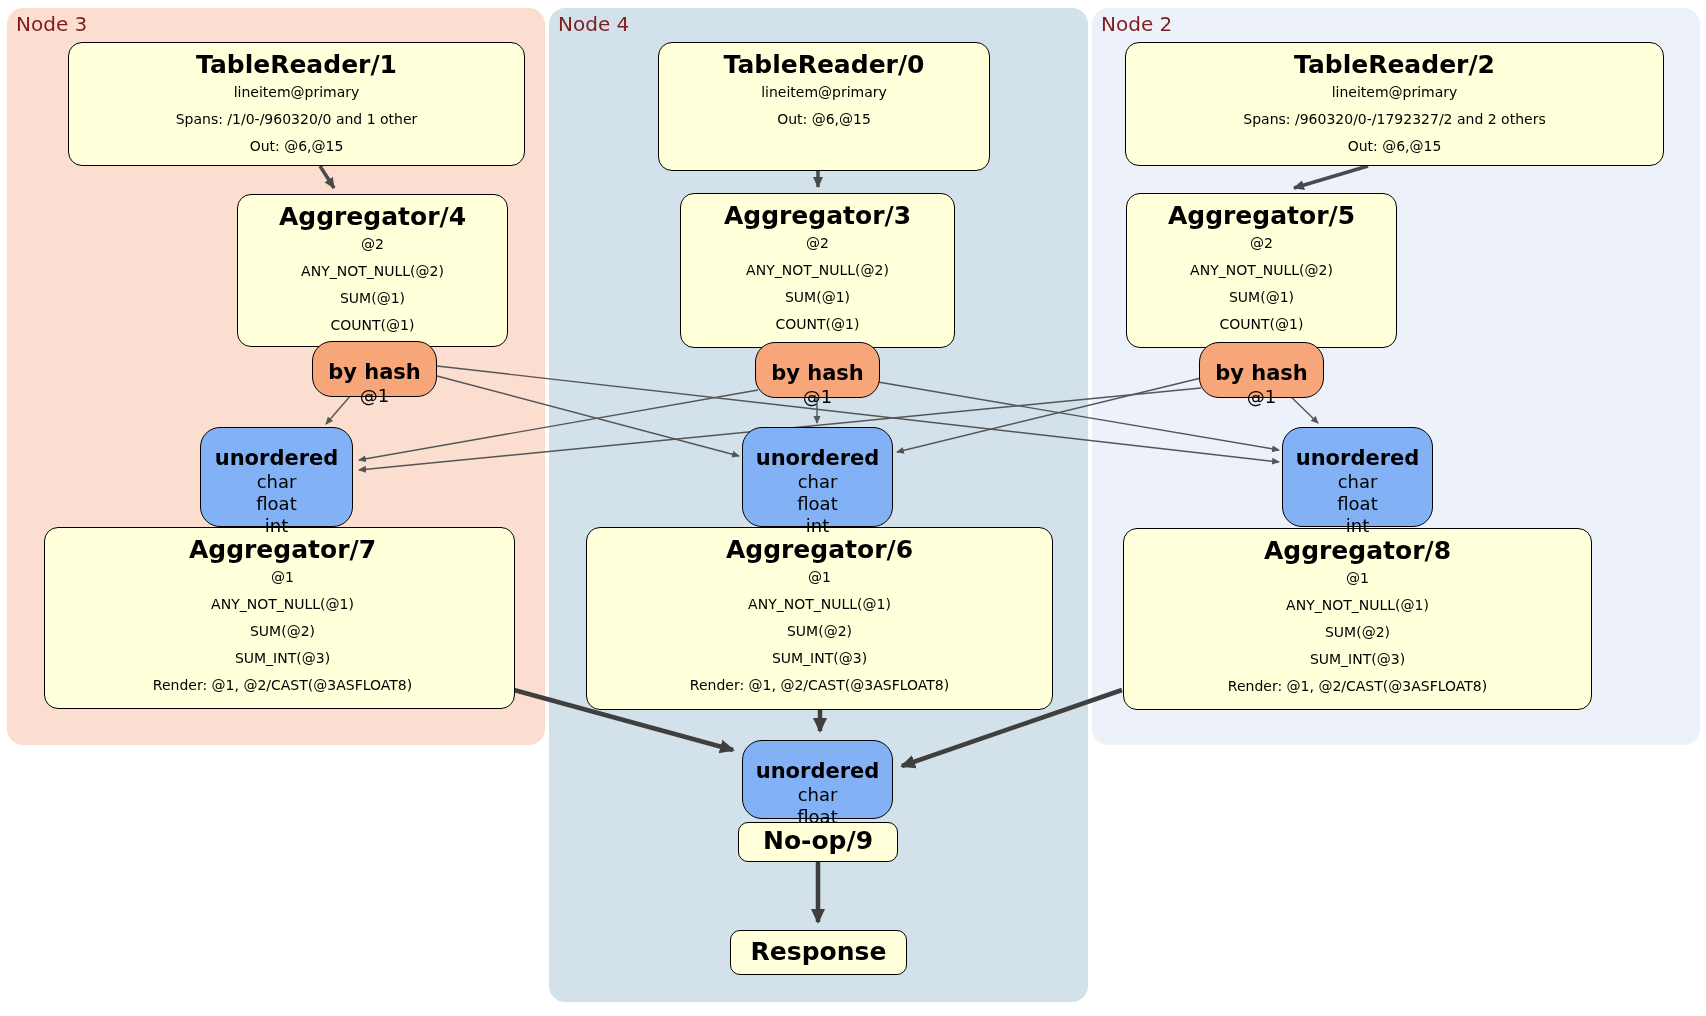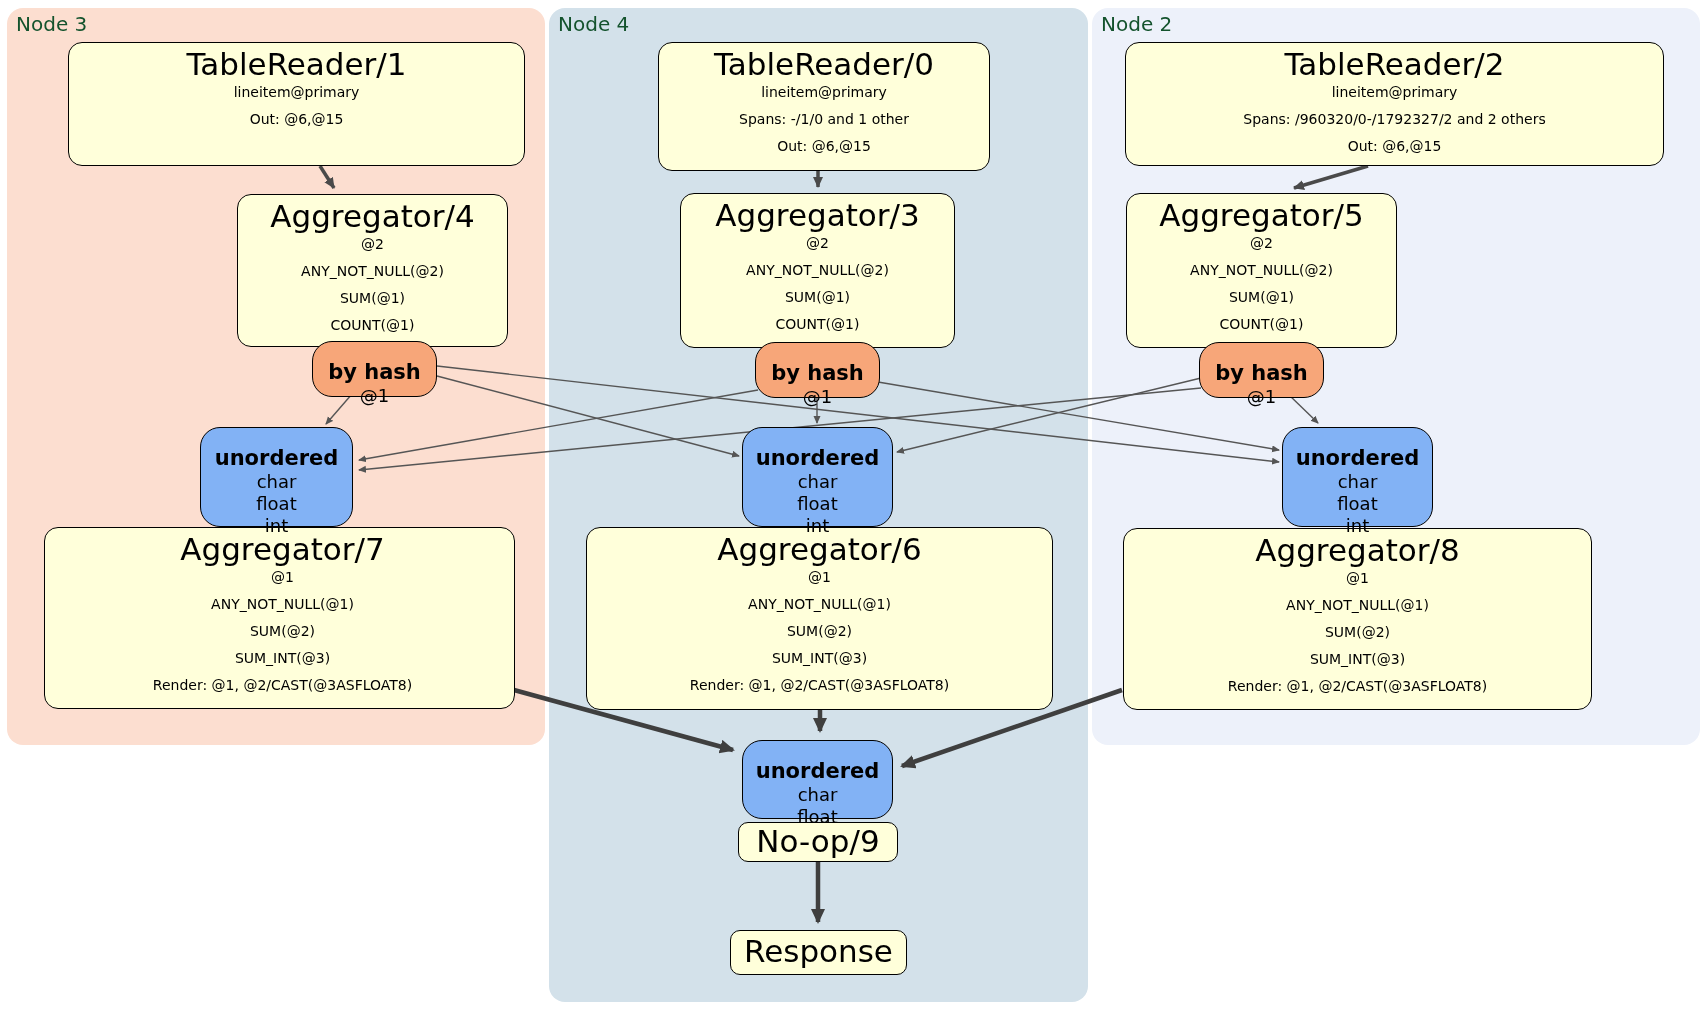--- a/index.html
+++ b/index.html
@@ -1,28 +1,28 @@
 <!DOCTYPE html>
 <html style="--node3-panel: #fcded0; --node1-panel: #d3e1ea; --node2-panel: #edf1fa; --box-fill: #ffffda; --router-fill: #f7a679; --sync-fill: #82b2f5;"><head>
 <meta charset="utf-8">
 <style>
   html,body{margin:0;padding:0;background:#fff;}
   .canvas{
     position:relative;width:1706px;height:1016px;overflow:hidden;
     font-family:"DejaVu Sans","Liberation Sans",sans-serif;color:#000;background:#fff;
   }
   .panel{position:absolute;border-radius:16px;}
-  .panel-label{position:absolute;left:9px;top:4px;font-size:20px;color:#14532d;}
+  .panel-label{position:absolute;left:9px;top:4px;font-size:20px;color:#7f1d1d;}
   .edges{position:absolute;left:0;top:0;z-index:1;}
   .box{
     position:absolute;z-index:2;background:var(--box-fill);
     border:1.5px solid #000;border-radius:14px;text-align:center;
     padding-top:7px;box-sizing:border-box;
   }
-  .box-title{font-size:31px;line-height:29px;font-weight:normal;white-space:nowrap;}
+  .box-title{font-size:25px;line-height:29px;font-weight:bold;white-space:nowrap;}
   .box-line{font-size:14px;line-height:27px;white-space:nowrap;}
   .pill{
     position:absolute;z-index:3;border:1.8px solid #000;border-radius:20px;
     text-align:center;padding-top:18px;box-sizing:border-box;
   }
   .pill-router{background:var(--router-fill);}
   .pill-sync{background:var(--sync-fill);}
   .pill-title{font-size:21px;line-height:25px;font-weight:bold;}
   .pill-line{font-size:18px;line-height:22px;}
   .small-box{
@@ -77,20 +77,21 @@
     <line x1="514" y1="690" x2="733" y2="750" stroke="#3f3f3f" stroke-width="4.5" marker-end="url(#mthick)"></line>
     <line x1="820" y1="710" x2="820" y2="731" stroke="#3f3f3f" stroke-width="4.5" marker-end="url(#mthick)"></line>
     <line x1="1122" y1="690" x2="902" y2="766" stroke="#3f3f3f" stroke-width="4.5" marker-end="url(#mthick)"></line>
 
     <line x1="818" y1="862" x2="818" y2="922" stroke="#3f3f3f" stroke-width="4.5" marker-end="url(#mthick)"></line>
   </svg>
 
   <div class="box" style="left:68px;top:42px;width:457px;height:124px;">
     <div class="box-title">TableReader/1</div>
     <div class="box-line">lineitem@primary</div>
+    <div class="box-line">Spans: /1/0-/960320/0 and 1 other</div>
     <div class="box-line">Out: @6,@15</div>
   </div>
 
   <div class="box" style="left:237px;top:194px;width:271px;height:153px;">
     <div class="box-title">Aggregator/4</div>
     <div class="box-line">@2</div>
     <div class="box-line">ANY_NOT_NULL(@2)</div>
     <div class="box-line">SUM(@1)</div>
     <div class="box-line">COUNT(@1)</div>
   </div>
@@ -112,21 +113,20 @@
     <div class="box-line">@1</div>
     <div class="box-line">ANY_NOT_NULL(@1)</div>
     <div class="box-line">SUM(@2)</div>
     <div class="box-line">SUM_INT(@3)</div>
     <div class="box-line">Render: @1, @2/CAST(@3ASFLOAT8)</div>
   </div>
 
   <div class="box" style="left:658px;top:42px;width:332px;height:129px;">
     <div class="box-title">TableReader/0</div>
     <div class="box-line">lineitem@primary</div>
-    <div class="box-line">Spans: -/1/0 and 1 other</div>
     <div class="box-line">Out: @6,@15</div>
   </div>
 
   <div class="box" style="left:680px;top:193px;width:275px;height:155px;">
     <div class="box-title">Aggregator/3</div>
     <div class="box-line">@2</div>
     <div class="box-line">ANY_NOT_NULL(@2)</div>
     <div class="box-line">SUM(@1)</div>
     <div class="box-line">COUNT(@1)</div>
   </div>

